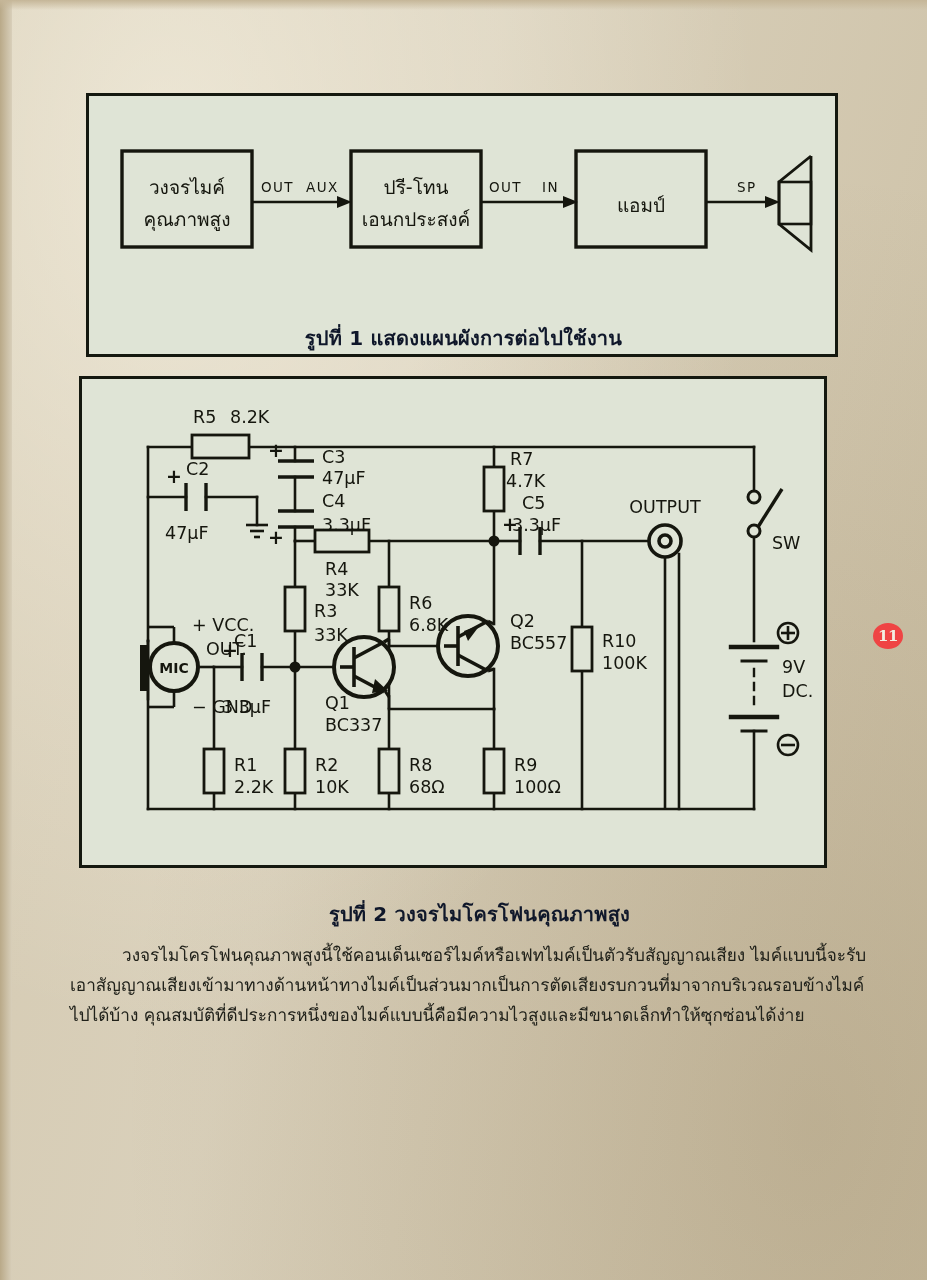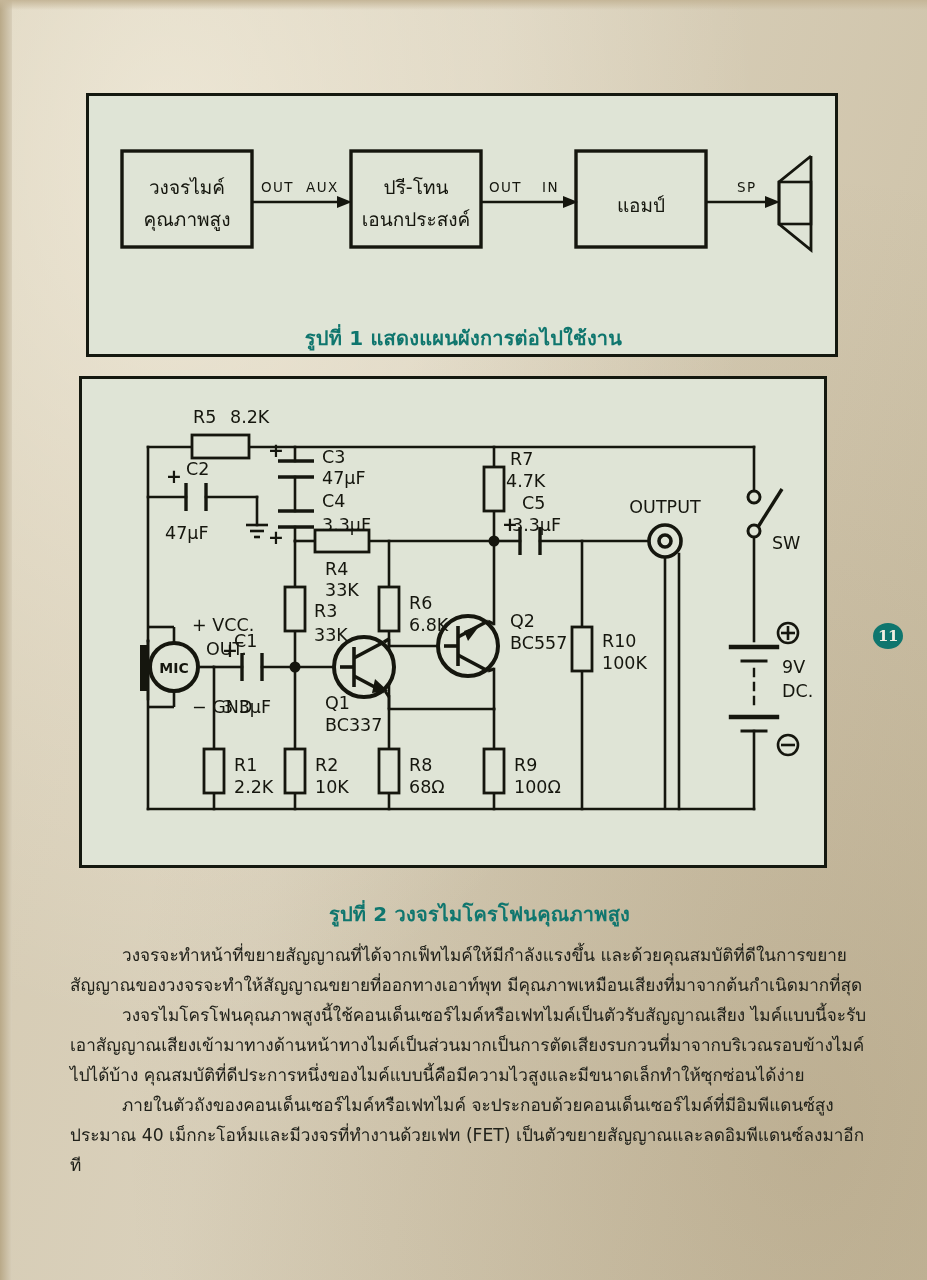--- a/index.html
+++ b/index.html
@@ -40,40 +40,40 @@
   #fig2-frame{left:79px;top:376px;width:748px;height:492px;}
 
   .fig-inner{position:absolute;inset:0;}
 
   .cap{
     position:absolute;
     width:927px;text-align:center;
     font-family:"DejaVu Sans","Liberation Sans",sans-serif;
     font-weight:bold;
     font-size:20px;
-    color:#0f766e;
+    color:#0f172a;
     letter-spacing:.2px;
   }
   #fig1-cap{left:0;top:322px;}
   #fig2-cap{left:16px;top:898px;}
 
   .body-text{
     position:absolute;
     left:70px;top:940px;width:800px;
     font-family:"DejaVu Sans","Liberation Sans",sans-serif;
     font-size:17.2px;
     line-height:30px;
     color:#20211a;
     text-align:left;
   }
   .body-text p{margin:0 0 0 0;text-indent:52px;}
   .pg-badge{
     position:absolute;left:873px;top:623px;
     width:30px;height:26px;border-radius:50%;
-    background:#0f766e;color:#f2efe2;
+    background:#ef4444;color:#f2efe2;
     font-family:"DejaVu Serif","Liberation Serif",serif;
     font-weight:bold;font-size:15px;
     display:flex;align-items:center;justify-content:center;
     letter-spacing:-.5px;
   }
   svg{display:block;}
   svg text{font-family:"DejaVu Sans","Liberation Sans",sans-serif;fill:#15160e;}
 </style>
 </head>
 <body>
@@ -385,16 +385,14 @@
       <text x="700" y="318">DC.</text>
     </g>
   </svg>
 </div>
 
 <div class="cap" id="fig2-cap">รูปที่ 2 วงจรไมโครโฟนคุณภาพสูง</div>
 
 <div class="pg-badge">11</div>
 
 <div class="body-text">
-  <p>วงจรจะทำหน้าที่ขยายสัญญาณที่ได้จากเฟ็ทไมค์ให้มีกำลังแรงขึ้น    และด้วยคุณสมบัติที่ดีในการขยายสัญญาณของวงจรจะทำให้สัญญาณขยายที่ออกทางเอาท์พุท    มีคุณภาพเหมือนเสียงที่มาจากต้นกำเนิดมากที่สุด</p>
   <p>วงจรไมโครโฟนคุณภาพสูงนี้ใช้คอนเด็นเซอร์ไมค์หรือเฟทไมค์เป็นตัวรับสัญญาณเสียง    ไมค์แบบนี้จะรับเอาสัญญาณเสียงเข้ามาทางด้านหน้าทางไมค์เป็นส่วนมากเป็นการตัดเสียงรบกวนที่มาจากบริเวณรอบข้างไมค์ไปได้บ้าง    คุณสมบัติที่ดีประการหนึ่งของไมค์แบบนี้คือมีความไวสูงและมีขนาดเล็กทำให้ซุกซ่อนได้ง่าย</p>
-  <p>ภายในตัวถังของคอนเด็นเซอร์ไมค์หรือเฟทไมค์  จะประกอบด้วยคอนเด็นเซอร์ไมค์ที่มีอิมพีแดนซ์สูงประมาณ 40 เม็กกะโอห์มและมีวงจรที่ทำงานด้วยเฟท (FET) เป็นตัวขยายสัญญาณและลดอิมพีแดนซ์ลงมาอีกที</p>
 </div>
 
 </body></html>

